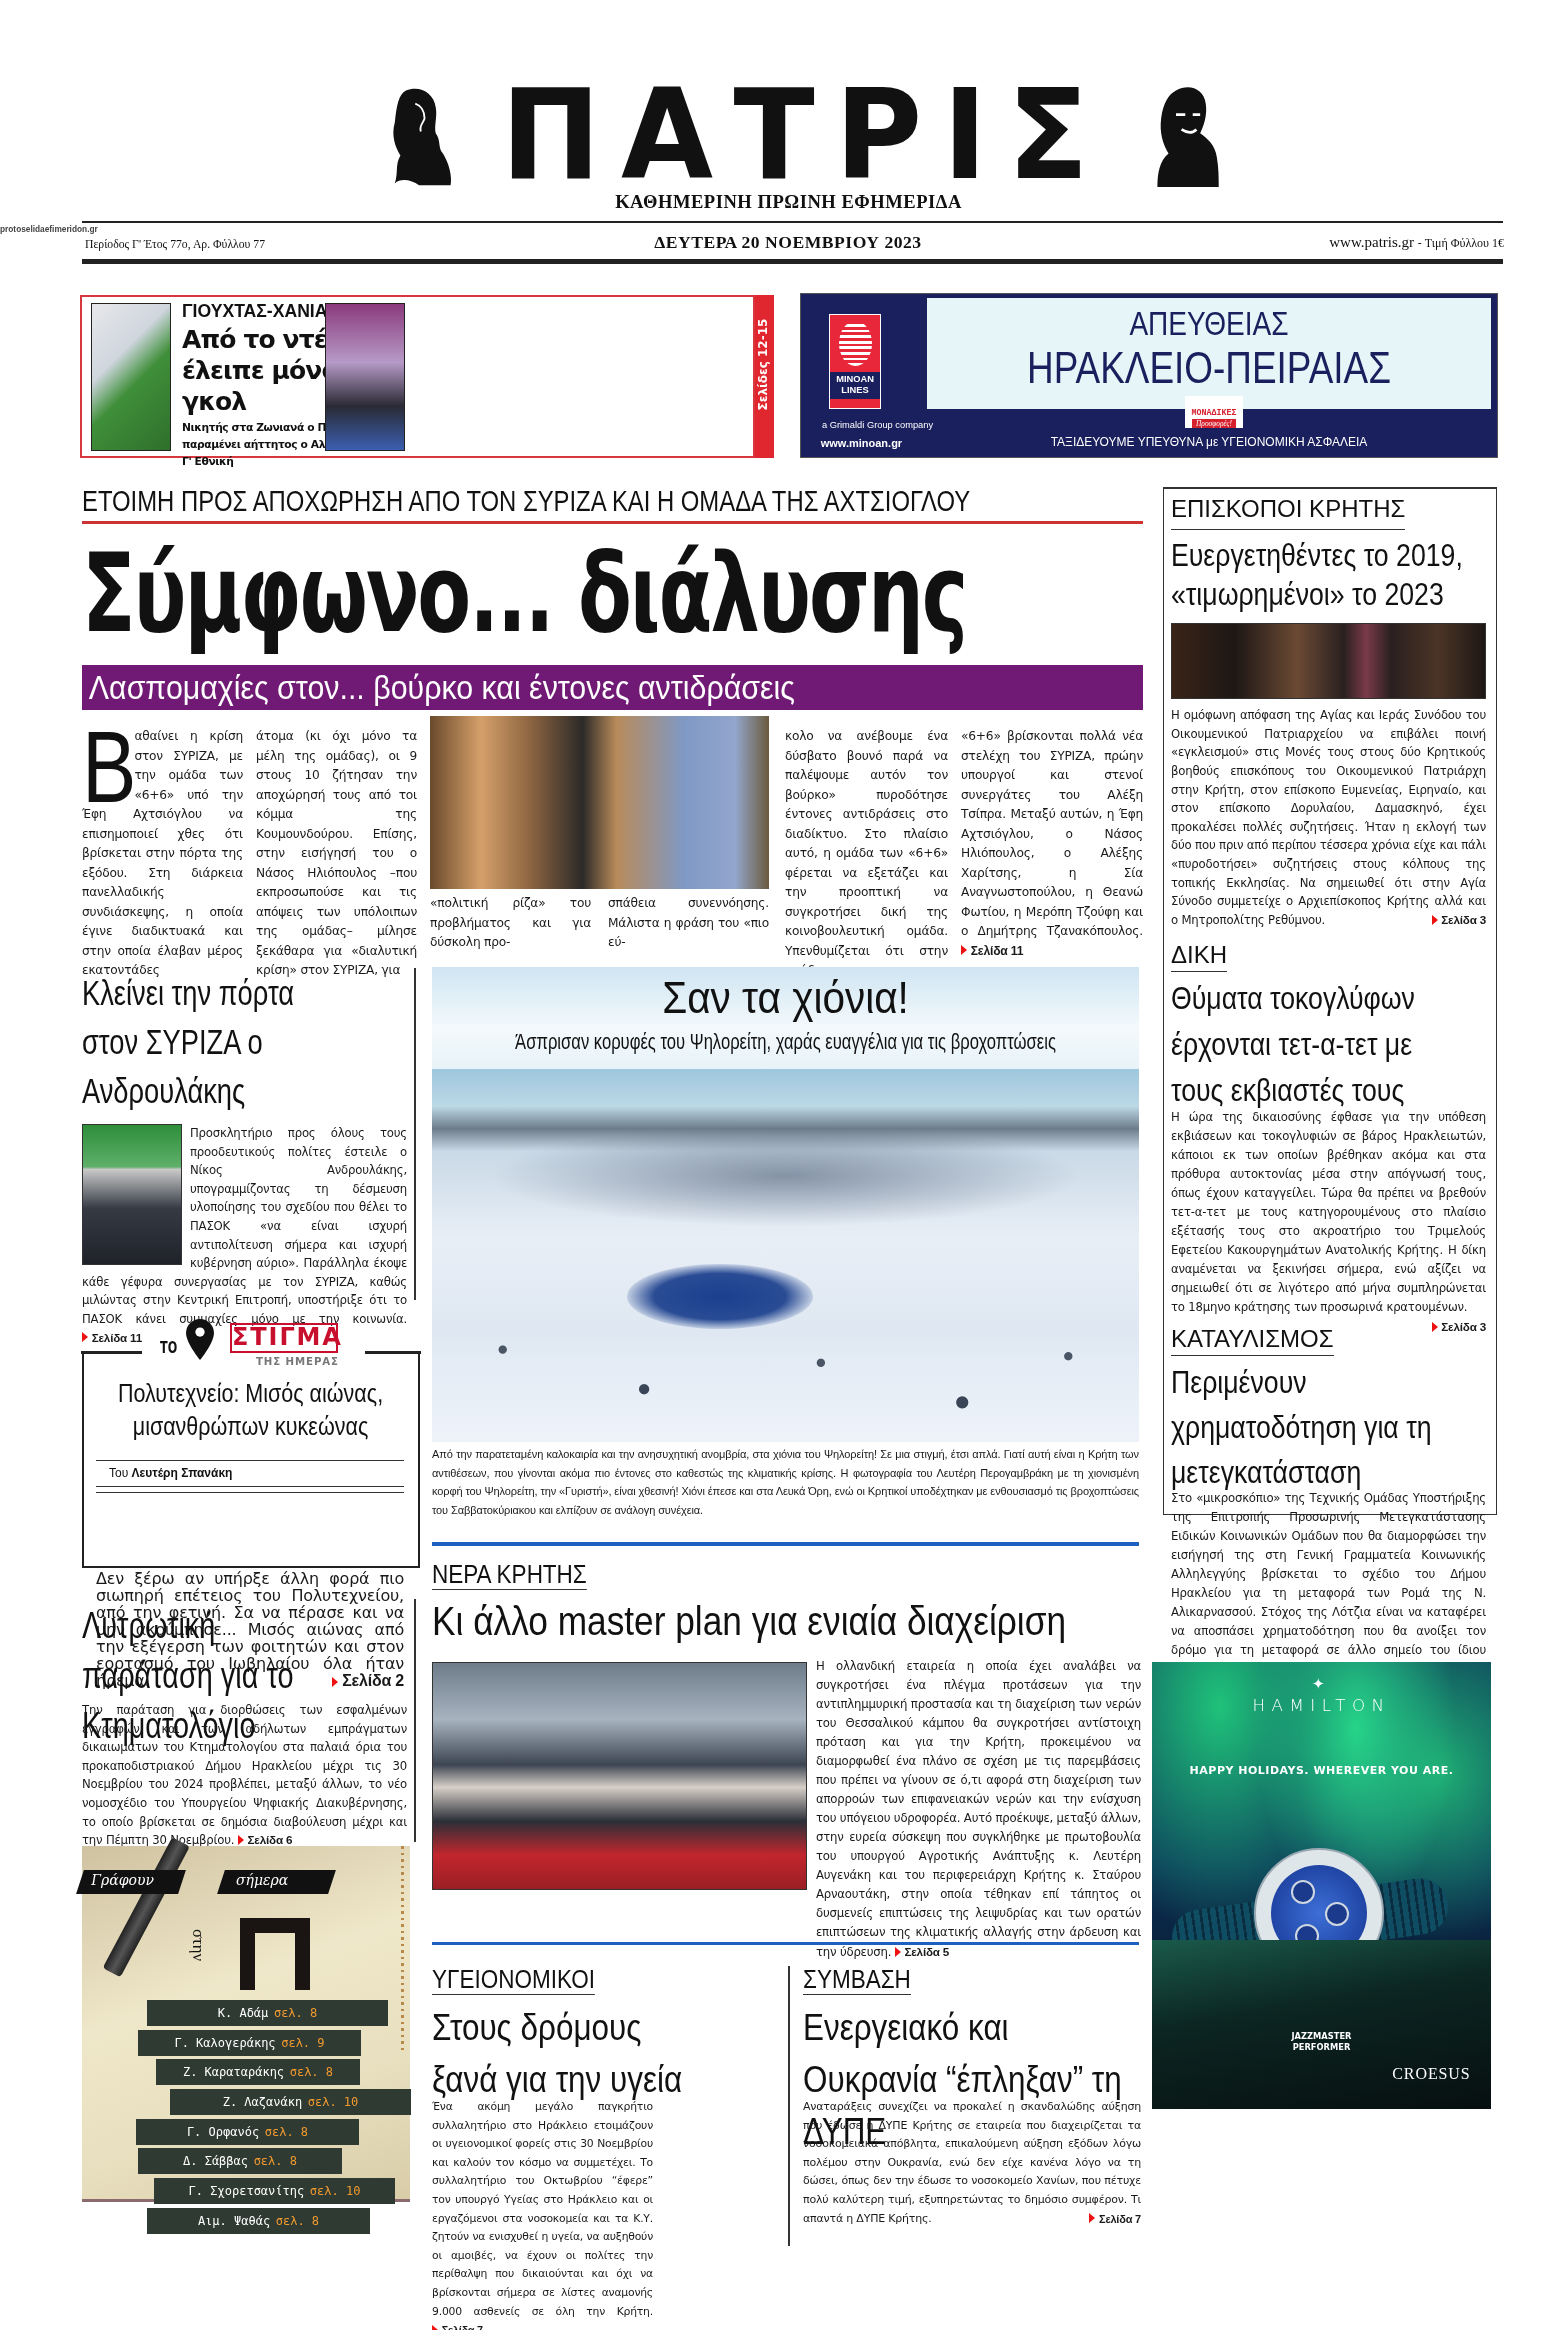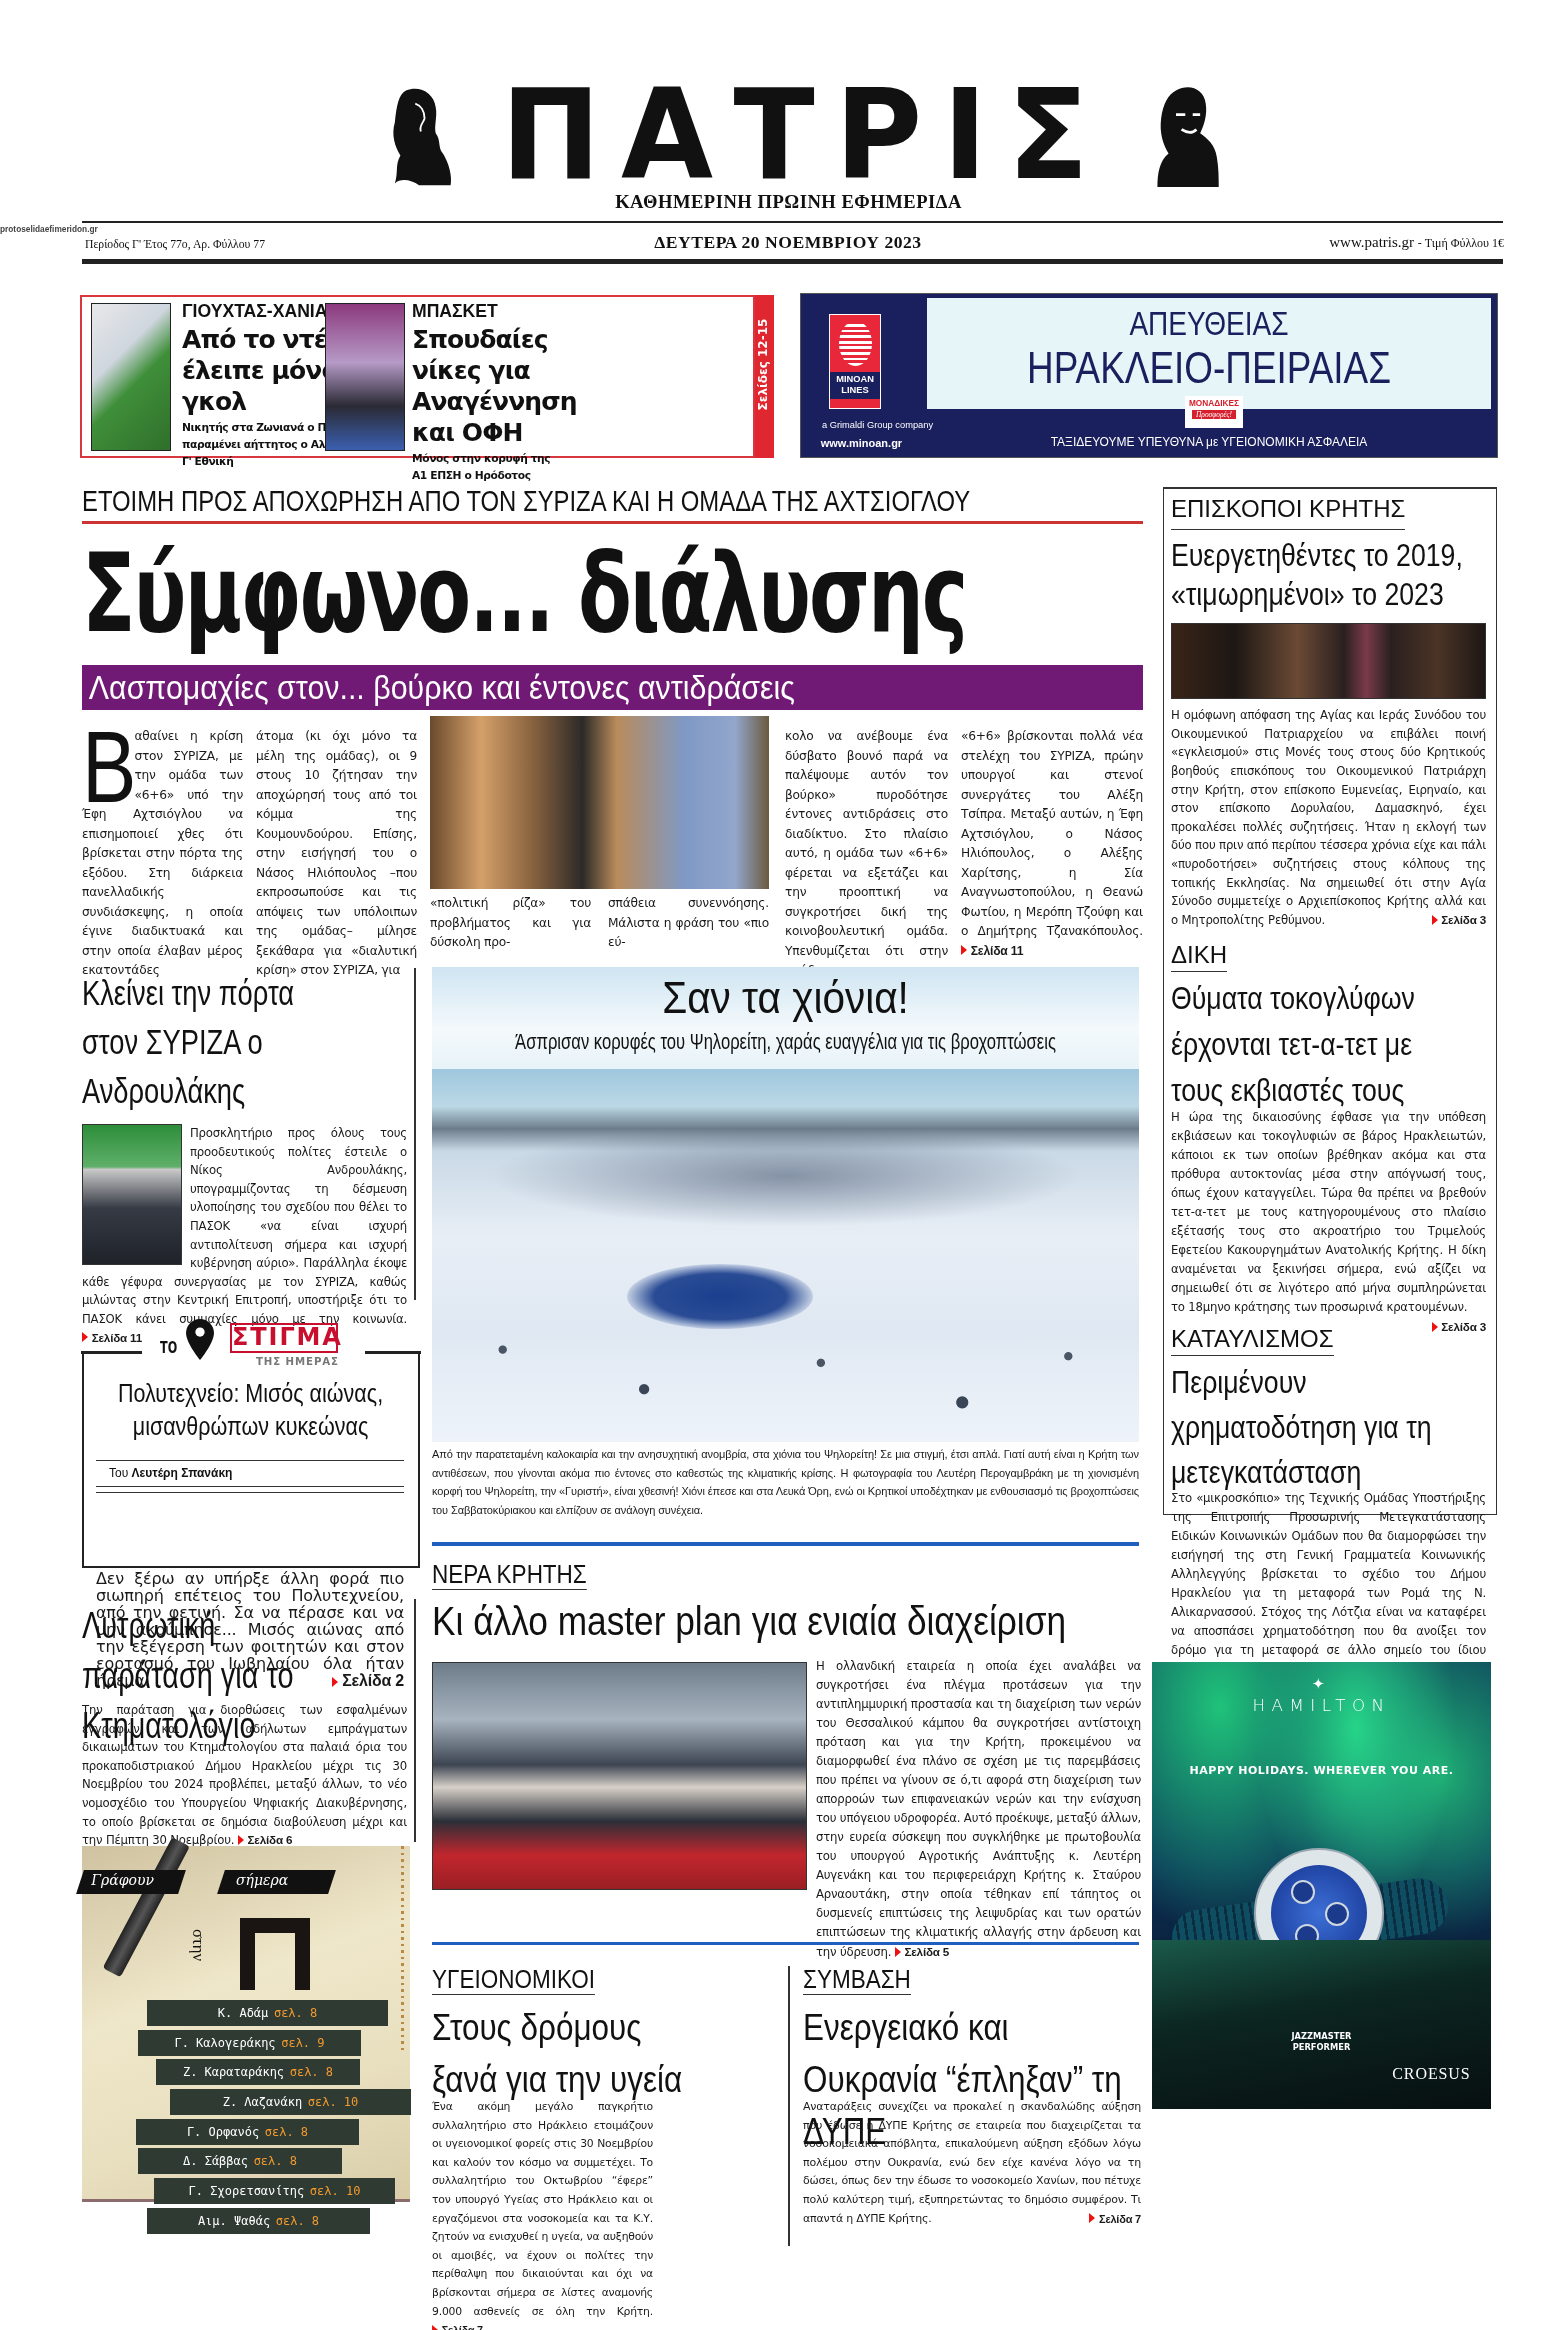--- a/index.html
+++ b/index.html
@@ -59,42 +59,37 @@
 <div class="abs rule-thick" style="top:259px"></div>
 
 <div class="abs" id="sports-box">
   <div class="abs sport-photo" style="left:9.3px;top:5.6px;background:linear-gradient(135deg,#e8e8ea 0%,#cfd6de 35%,#3f8f3a 55%,#2f6f2a 100%)"></div>
   <div class="abs" style="left:100px;top:3.7px;width:213px">
     <div class="sport-kicker">ΓΙΟΥΧΤΑΣ-ΧΑΝΙΑ 0-0</div>
     <div class="sport-head" style="margin-top:1.9px">Από το ντέρμπι έλειπε μόνο το γκολ</div>
     <div class="sport-sub" style="margin-top:3.7px">Νικητής στα Ζωνιανά ο ΠΟΑ, παραμένει αήττητος ο Αλμυρός στη Γ' Εθνική</div>
   </div>
   <div class="abs sport-photo" style="left:243px;top:5.6px;width:80px;left:243px;background:linear-gradient(180deg,#8b3a7d 0%,#b69ac7 40%,#2a2a34 70%,#3b5fb0 100%)"></div>
-  <div class="abs" style="left:330px;top:3.7px;width:334px">
-    <div class="sport-kicker">ΜΠΑΣΚΕΤ</div>
-    <div class="sport-head" style="margin-top:1.9px;width:186px">Σπουδαίες νίκες για Αναγέννηση και ΟΦΗ</div>
-    <div class="sport-sub" style="margin-top:3.7px;width:148px">Μόνος στην κορυφή της Α1 ΕΠΣΗ ο Ηρόδοτος</div>
-  </div>
 </div>
 <div class="abs" id="sports-side">
   <div style="position:absolute;left:0.9px;top:139px;transform:rotate(-90deg);transform-origin:left top;white-space:nowrap;font-weight:bold;font-size:12px;font-family:'DejaVu Sans',sans-serif;width:139px;text-align:center">Σελίδες 12-15</div>
 </div>
 
 <div class="abs" id="minoan-ad">
   <div class="abs" style="left:28px;top:20.4px;width:52px;height:95px;background:#e8283a;border:1.9px solid #fff">
     <div style="width:33px;height:45px;margin:5.6px auto 0;border-radius:50%;background:repeating-linear-gradient(0deg,#fff 0 2.8px,#e8283a 2.8px 5.6px)"></div>
     <div style="background:#1a1f5e;color:#fff;font-size:9.3px;font-weight:bold;text-align:center;line-height:11px;padding:2.8px 1.9px;margin-top:5.6px;font-family:'Liberation Sans',sans-serif">MINOAN LINES</div>
   </div>
   <div class="abs" style="left:18px;top:126px;width:117px;text-align:center;color:#fff;font-size:9.3px;font-family:'Liberation Sans',sans-serif">a Grimaldi Group company</div>
   <div class="abs" style="left:1.9px;top:143px;width:117px;text-align:center;color:#fff;font-size:11px;font-weight:bold;font-family:'Liberation Sans',sans-serif">www.minoan.gr</div>
   <div class="abs" style="left:126px;top:3.7px;width:564px;height:111px;background:#e6f5f7"></div>
   <div class="abs" style="left:126px;top:11px;width:564px;text-align:center;color:#1a1f5e;font-size:33px;font-family:'Liberation Sans',sans-serif;transform:scaleX(0.85)">ΑΠΕΥΘΕΙΑΣ</div>
   <div class="abs" style="left:126px;top:48px;width:564px;text-align:center;color:#1a1f5e;font-size:45px;font-family:'Liberation Sans',sans-serif;transform:scaleX(0.82)">ΗΡΑΚΛΕΙΟ-ΠΕΙΡΑΙΑΣ</div>
   <div class="abs" style="left:384px;top:102px;width:58px;height:32px;background:#fff;text-align:center">
-    <div style="color:#d6202e;font-size:8.3px;font-weight:bold;font-family:Liberation Sans, sans-serif;padding-top:2px">ΜΟΝΑΔΙΚΕΣ</div>
+    <div style="color:#d6202e;font-size:8.3px;font-weight:bold;font-family:Liberation Mono, monospace;padding-top:12px">ΜΟΝΑΔΙΚΕΣ</div>
     <div style="background:#d6202e;color:#fff;font-size:7.4px;font-style:italic;margin:1.9px 7.4px 0;font-family:'Liberation Serif',serif">Προσφορές!</div>
   </div>
   <div class="abs" style="left:126px;top:141px;width:564px;text-align:center;color:#fff;font-size:12px;font-family:'Liberation Sans',sans-serif">ΤΑΞΙΔΕΥΟΥΜΕ ΥΠΕΥΘΥΝΑ με ΥΓΕΙΟΝΟΜΙΚΗ ΑΣΦΑΛΕΙΑ</div>
 </div>
 
 <div class="abs" style="left:82px;top:484px;font-size:30px;font-family:'Liberation Sans',sans-serif;font-weight:300;white-space:nowrap;transform:scaleX(0.795);transform-origin:left top;color:#111">ΕΤΟΙΜΗ ΠΡΟΣ ΑΠΟΧΩΡΗΣΗ ΑΠΟ ΤΟΝ ΣΥΡΙΖΑ ΚΑΙ Η ΟΜΑΔΑ ΤΗΣ ΑΧΤΣΙΟΓΛΟΥ</div>
 <div class="abs" style="left:82px;top:521px;width:1061px;height:2.8px;background:#c33"></div>
 <div class="abs" style="left:82px;top:529px;font-size:109px;font-weight:bold;font-family:'DejaVu Sans',sans-serif;white-space:nowrap;transform:scaleX(0.72);transform-origin:left top;letter-spacing:-2.8px;line-height:1.2">Σύμφωνο... διάλυσης</div>
 <div class="abs" style="left:82px;top:665px;width:1061px;height:45px;background:#701a75">
   <div style="color:#fff;font-size:33px;font-family:'Liberation Sans',sans-serif;font-weight:300;white-space:nowrap;padding-left:7.4px;line-height:45px;transform:scaleX(0.92);transform-origin:left center">Λασπομαχίες στον... βούρκο και έντονες αντιδράσεις</div>

